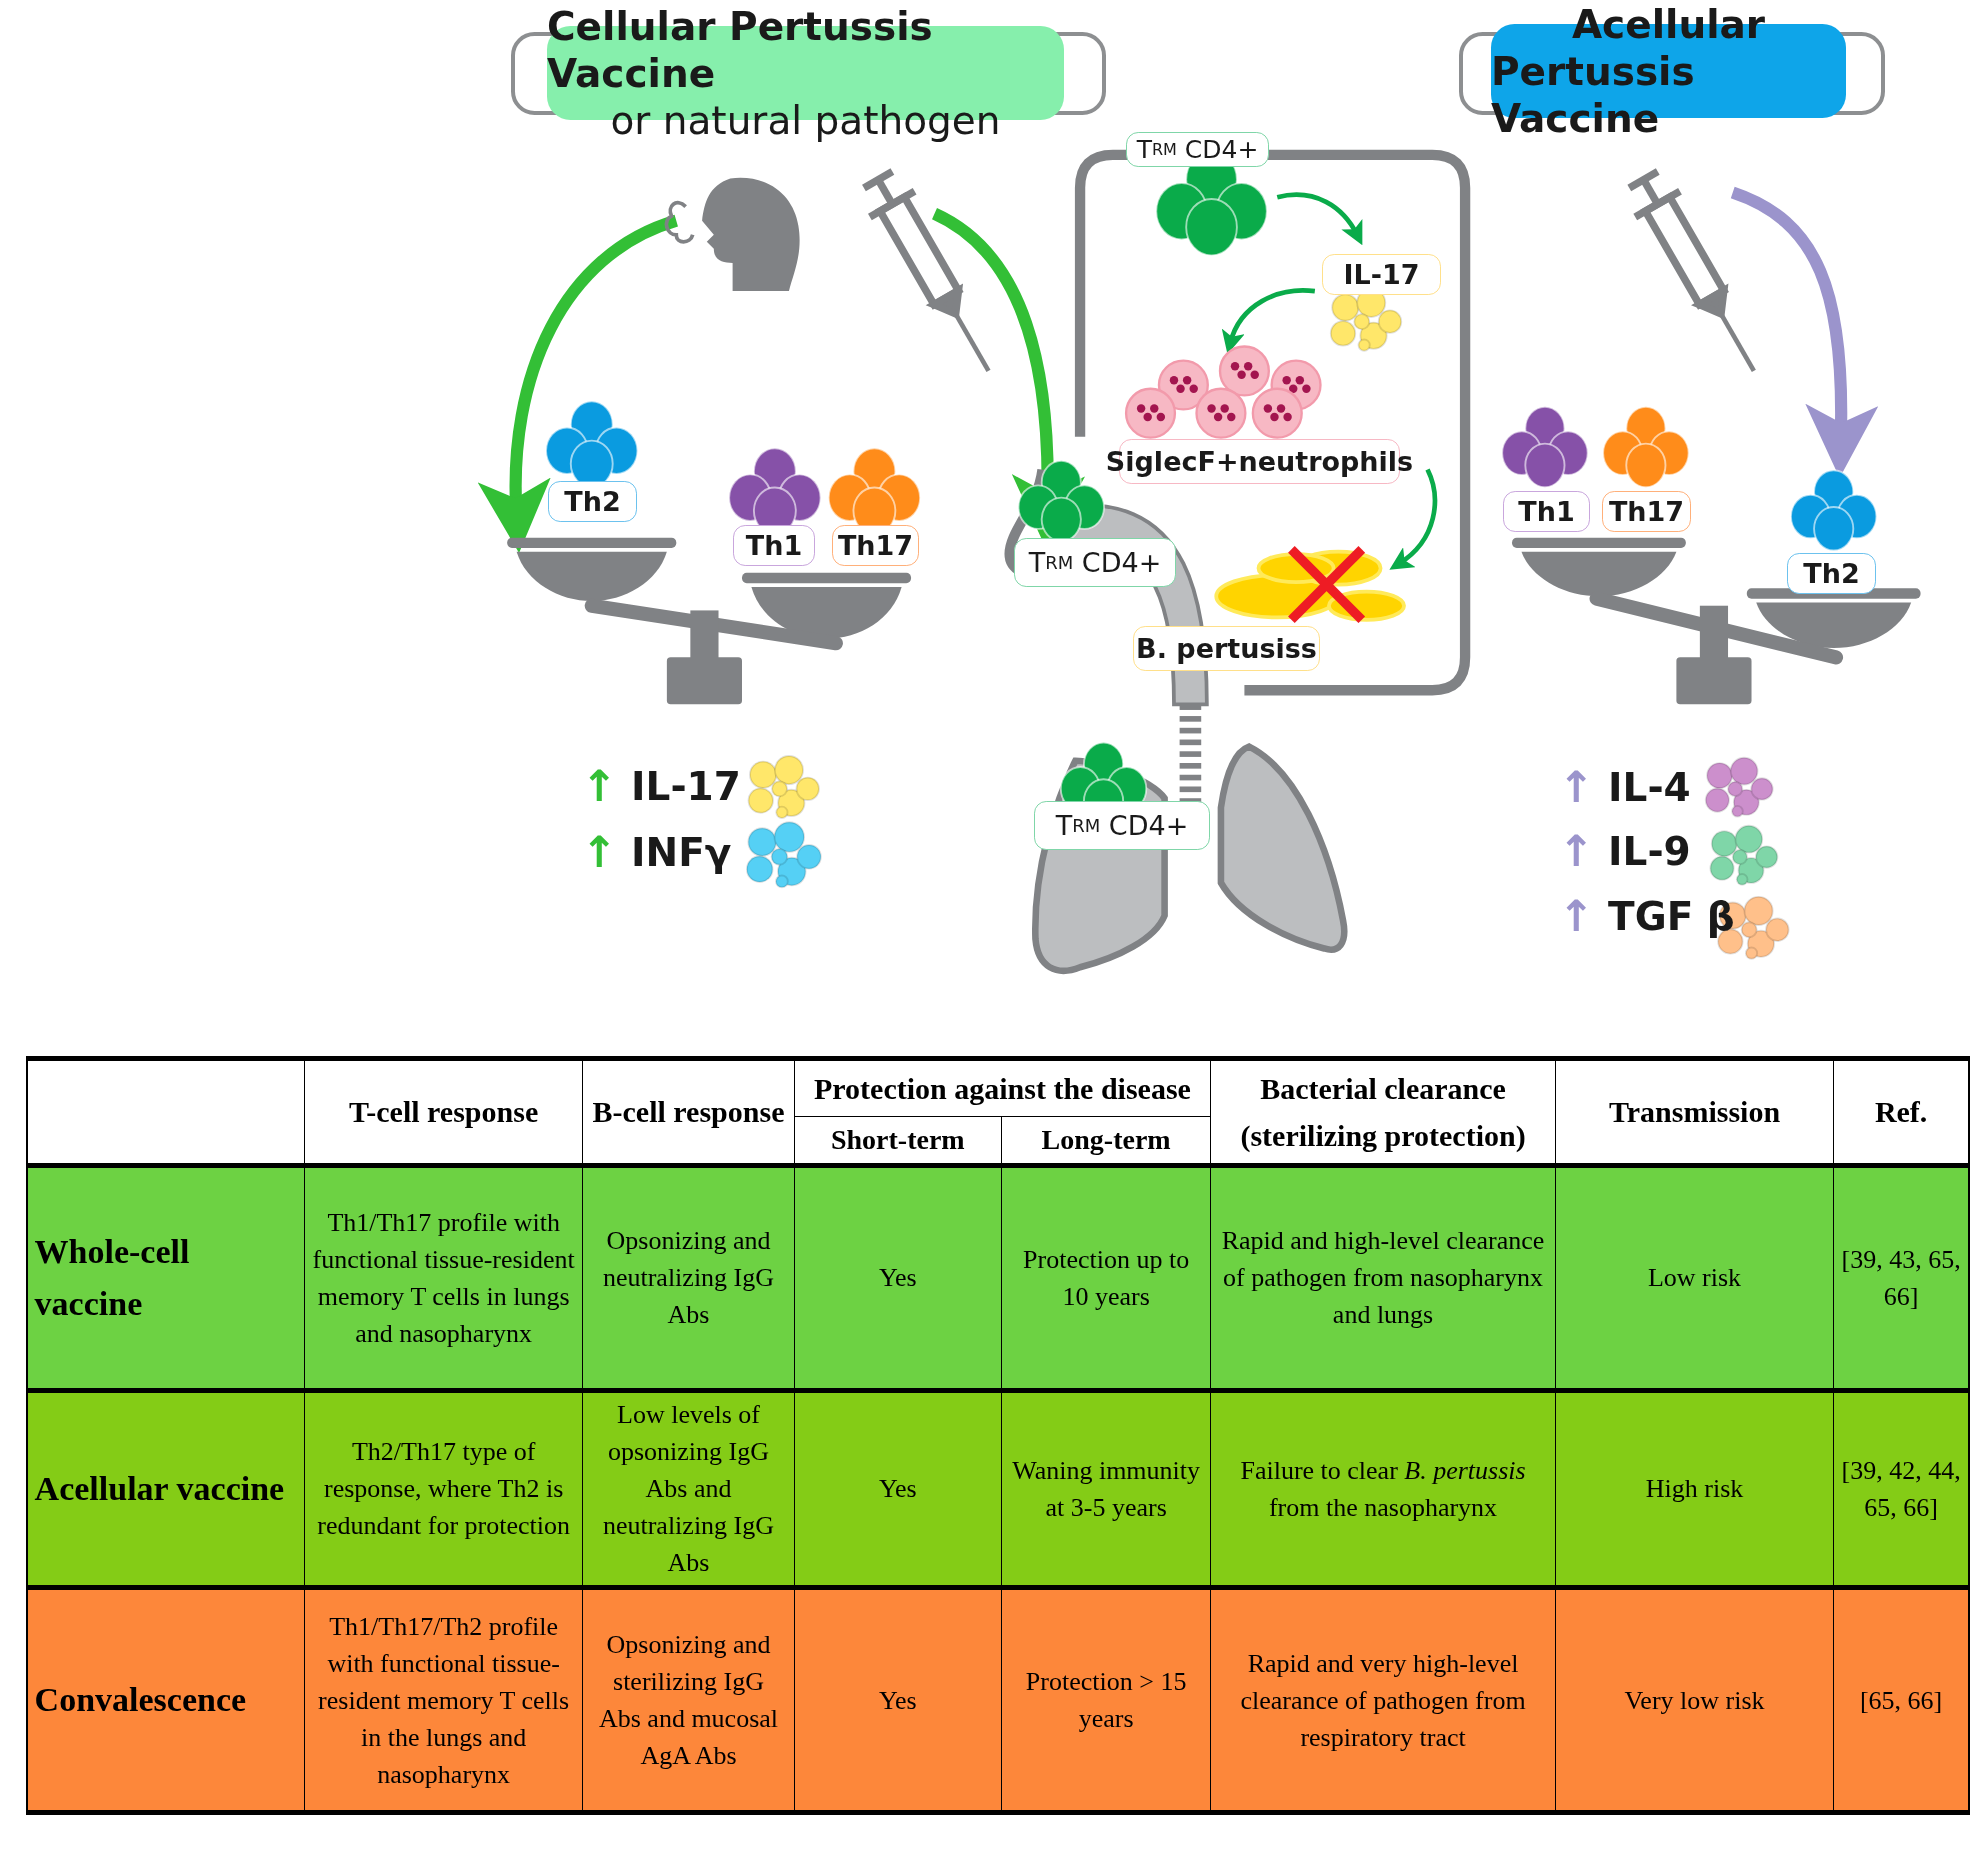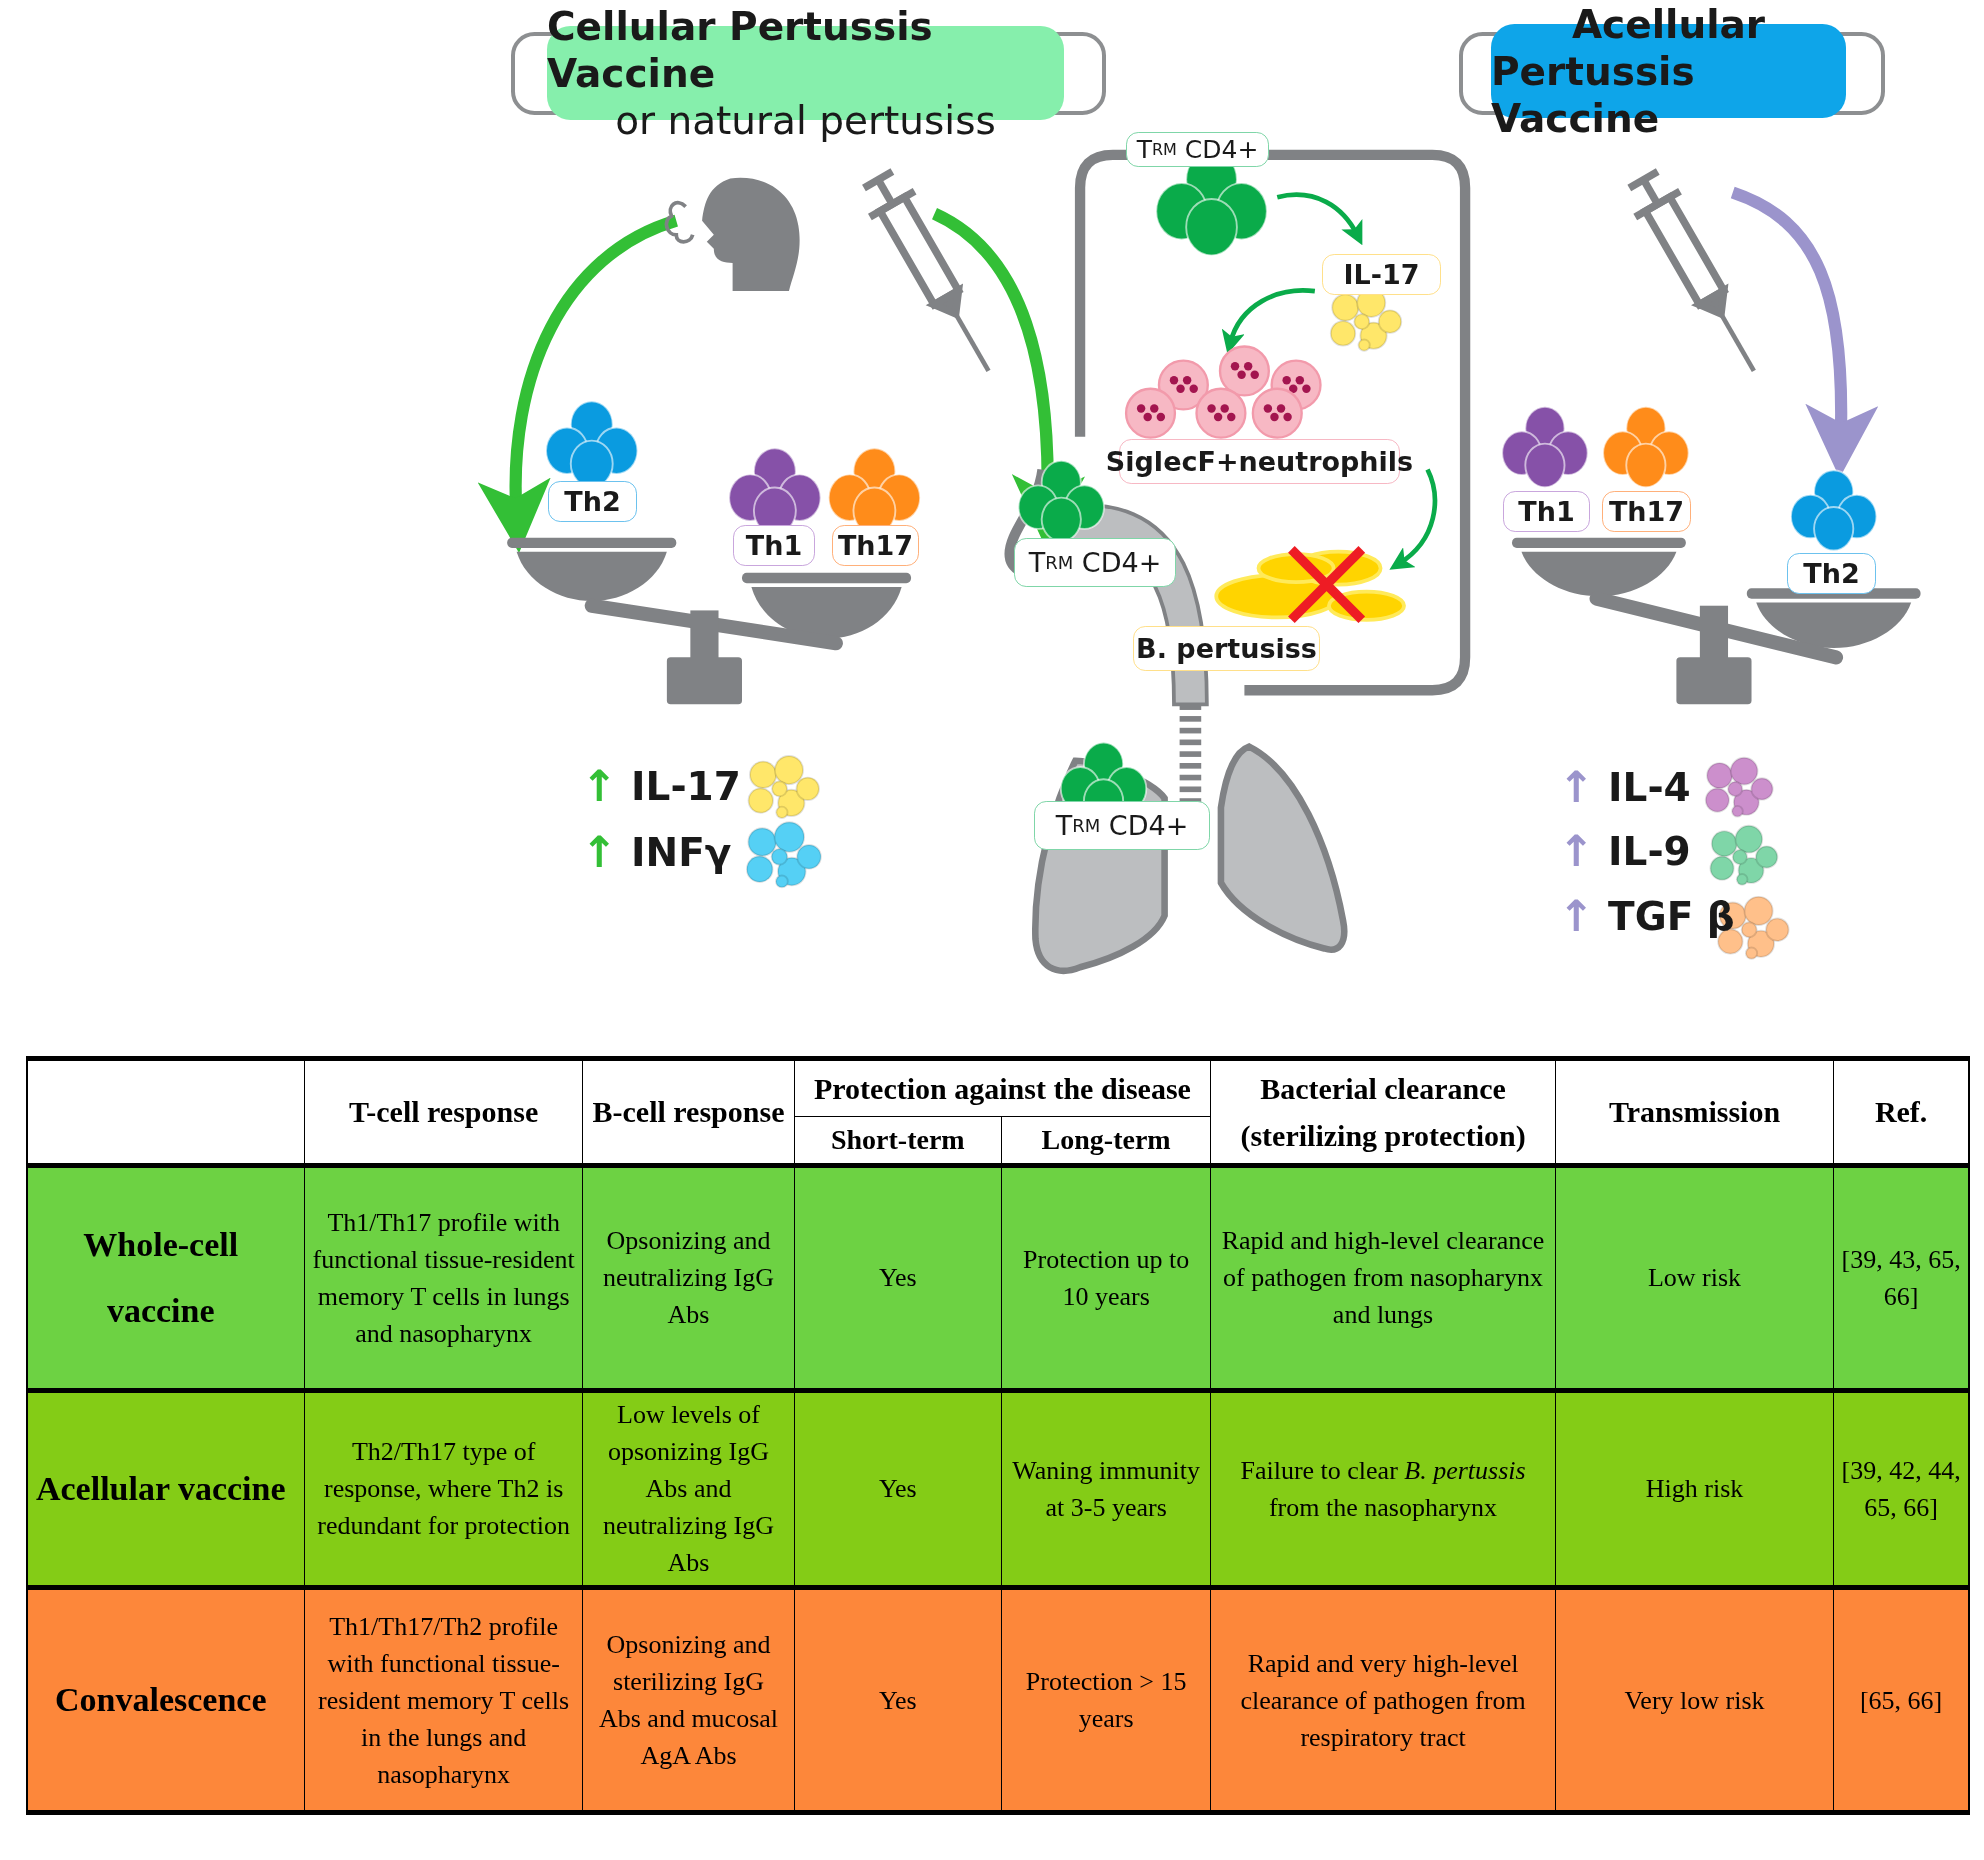--- a/index.html
+++ b/index.html
@@ -12,21 +12,21 @@
   .cyto .arr { font-size: 43px; margin-right: 14px; font-weight: bold; }
 
   
   #tbl { position: absolute; left: 26px; top: 1056px; width: 1944px; border-collapse: collapse; font-family: "Liberation Serif", serif; color: #000; }
   #tbl td, #tbl th { border: 1.9px solid #000; text-align: center; vertical-align: middle; padding: 3.8px 6.6px; font-size: 26px; line-height: 37px; }
   #tbl th { font-weight: bold; font-size: 30px; line-height: 47px; background: #fff; }
   #tbl th.sub { font-size: 28px; line-height: 38px; }
   #tbl tr.row-green td { background: #6dd243; }
   #tbl tr.row-blue td { background: #84cc16; }
   #tbl tr.row-orange td { background: #fd873a; }
-  #tbl td.rowhead { text-align: center; font-weight: bold; font-size: 34px; line-height: 66px; padding-right: 17px; }
+  #tbl td.rowhead { text-align: left; font-weight: bold; font-size: 34px; line-height: 52px; padding-right: 17px; }
   #tbl tr.hdr th { border-top: 5.6px solid #000; }
   #tbl tr.row-green td { border-top: 5.6px solid #000; }
   #tbl tr.row-blue td { border-top: 5.6px solid #000; }
   #tbl tr.row-orange td { border-top: 5.6px solid #000; border-bottom: 5.6px solid #000; }
   #tbl .outer-l { border-left: 2.8px solid #000; }
   #tbl .outer-r { border-right: 2.8px solid #000; }
 </style>
 </head>
 <body>
 
@@ -272,21 +272,21 @@
         <circle cx="3750" cy="2010" r="28" fill="#ffc08a" stroke="rgba(0,0,0,0.12)" stroke-width="4"></circle>
         <circle cx="3785" cy="1980" r="24" fill="#ffc08a" stroke="rgba(0,0,0,0.12)" stroke-width="4"></circle>
         <circle cx="3725" cy="1980" r="16" fill="#ffc08a" stroke="rgba(0,0,0,0.12)" stroke-width="4"></circle>
         <circle cx="3730" cy="2030" r="12" fill="#ffc08a" stroke="rgba(0,0,0,0.12)" stroke-width="4"></circle>
       </g>
     </svg>
 
   <div class="header-frame" style="left:511px;top:32px;width:587px;height:75px;"></div>
   <div class="header-box" style="left:547px;top:26px;width:517px;height:94px;background:#86efac;">
     <span>Cellular Pertussis Vaccine</span>
-    <span style="font-weight:normal;">or natural pertusiss</span>
+    <span style="font-weight:normal;">or natural pathogen</span>
   </div>
 
   <div class="header-frame" style="left:1459px;top:32px;width:418px;height:75px;"></div>
   <div class="header-box" style="left:1491px;top:24.4px;width:355px;height:94px;background:#0ea5e9;">
     <span>Acellular</span>
     <span>Pertussis Vaccine</span>
   </div>
 
   <div class="pill" style="left:548px;top:481px;width:87px;height:39px;border:1.9px solid #6cc2ee;">
       <span>Th2</span>

